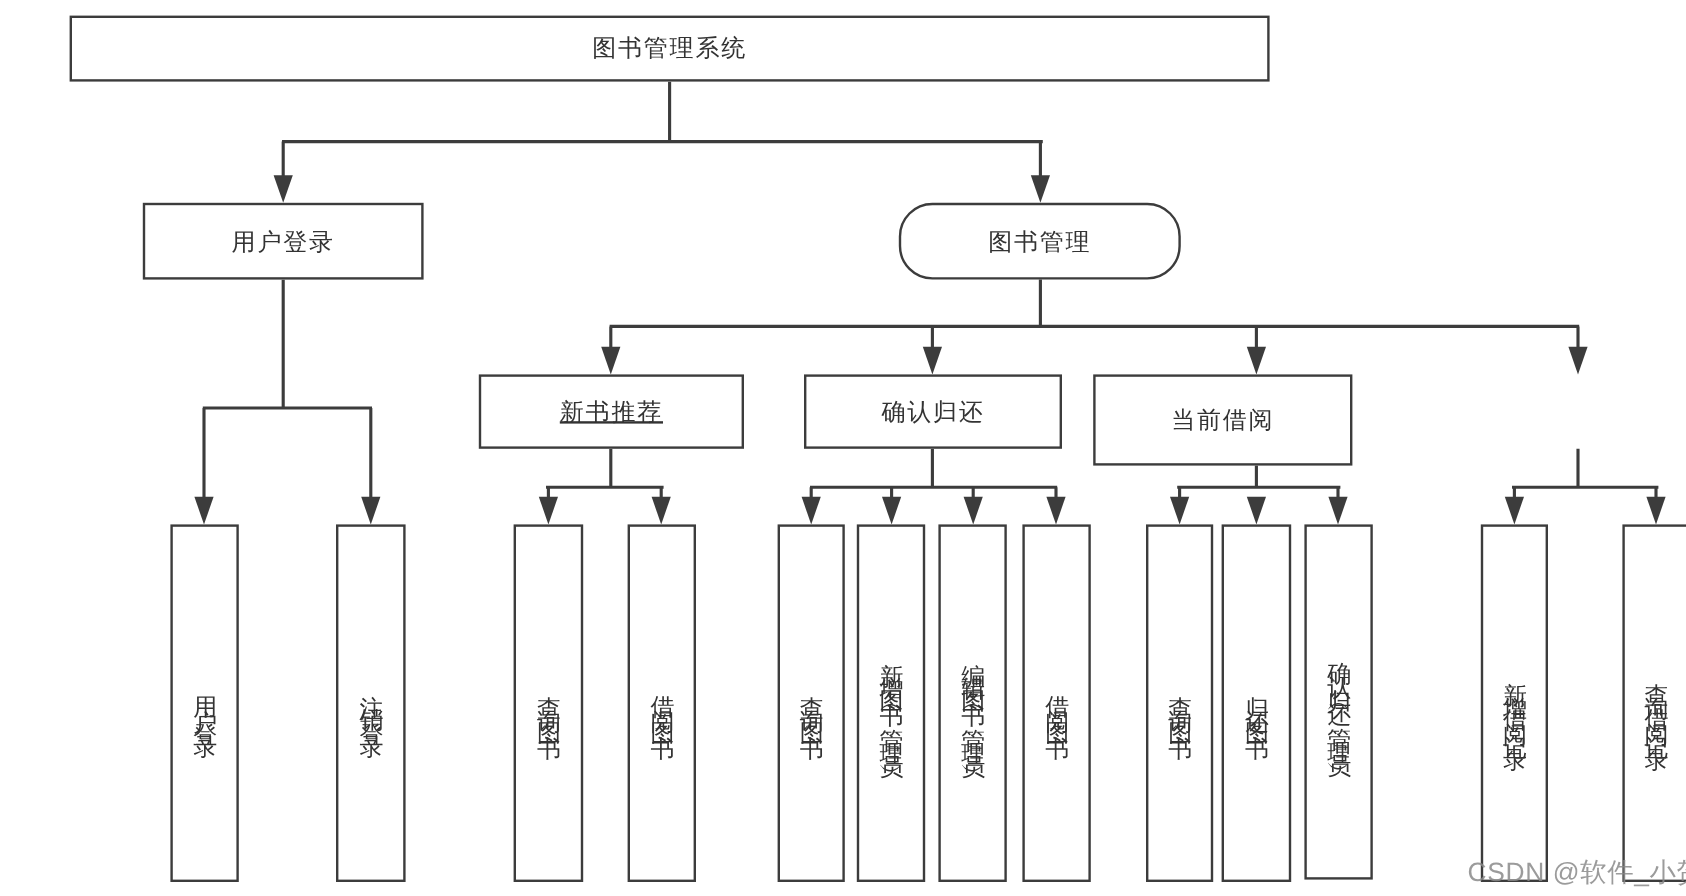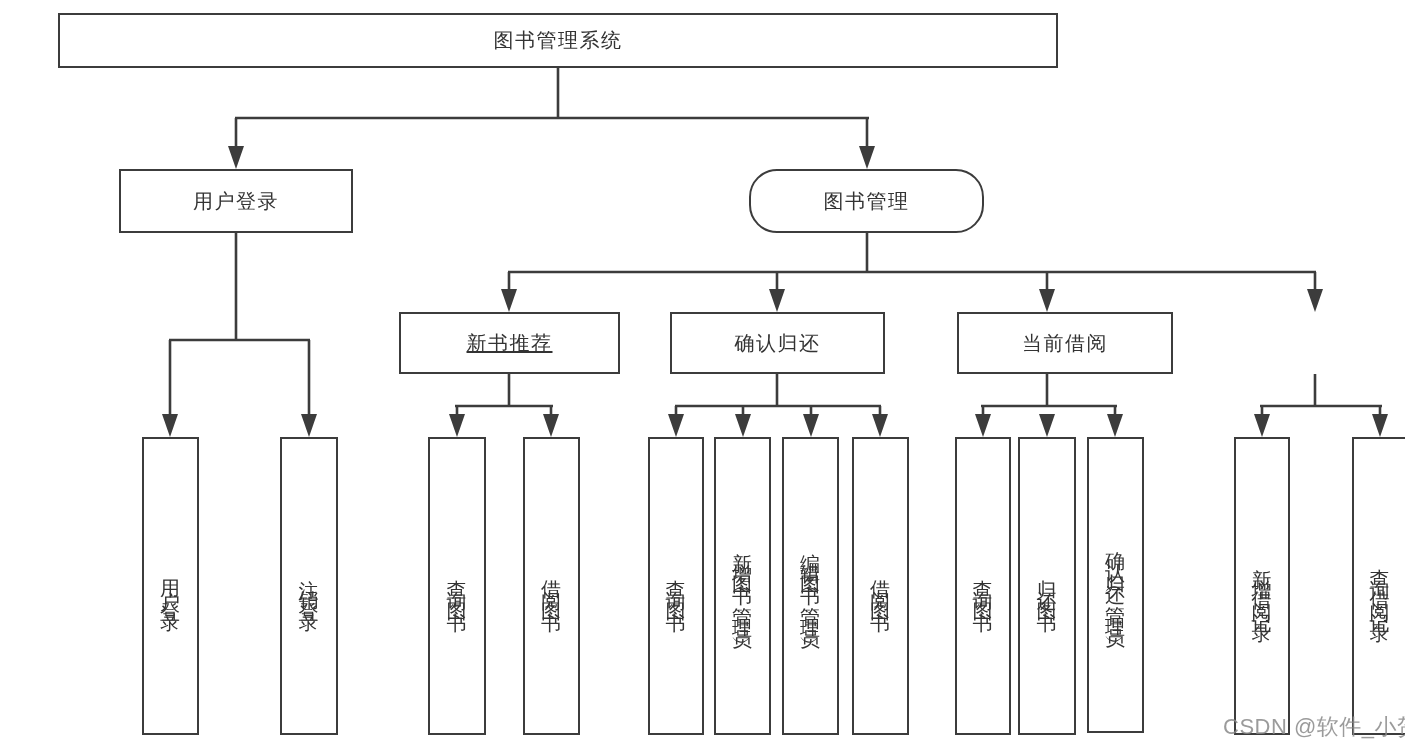--- a/index.html
+++ b/index.html
@@ -97,21 +97,21 @@
   <div class="box" style="left:712px; top:169px; width:235px; height:64px;border-radius:28px;">
     <span class="hlabel">图书管理</span>
   </div>
 
   <div class="box" style="left:362px; top:312px; width:221px; height:62px;text-decoration:underline;">
     <span class="hlabel">新书推荐</span>
   </div>
   <div class="box" style="left:633px; top:312px; width:215px; height:62px;">
     <span class="hlabel">确认归还</span>
   </div>
-  <div class="box" style="left:920px; top:312px; width:216px; height:62px;">
+  <div class="box" style="left:874px; top:312px; width:216px; height:76px;">
     <span class="hlabel">当前借阅</span>
   </div>
 
   <div class="box" style="left:105px; top:437px; width:57px; height:298px;">
     <span class="vlabel">用户登录</span>
   </div>
   <div class="box" style="left:243px; top:437px; width:58px; height:298px;">
     <span class="vlabel">注销登录</span>
   </div>
 

